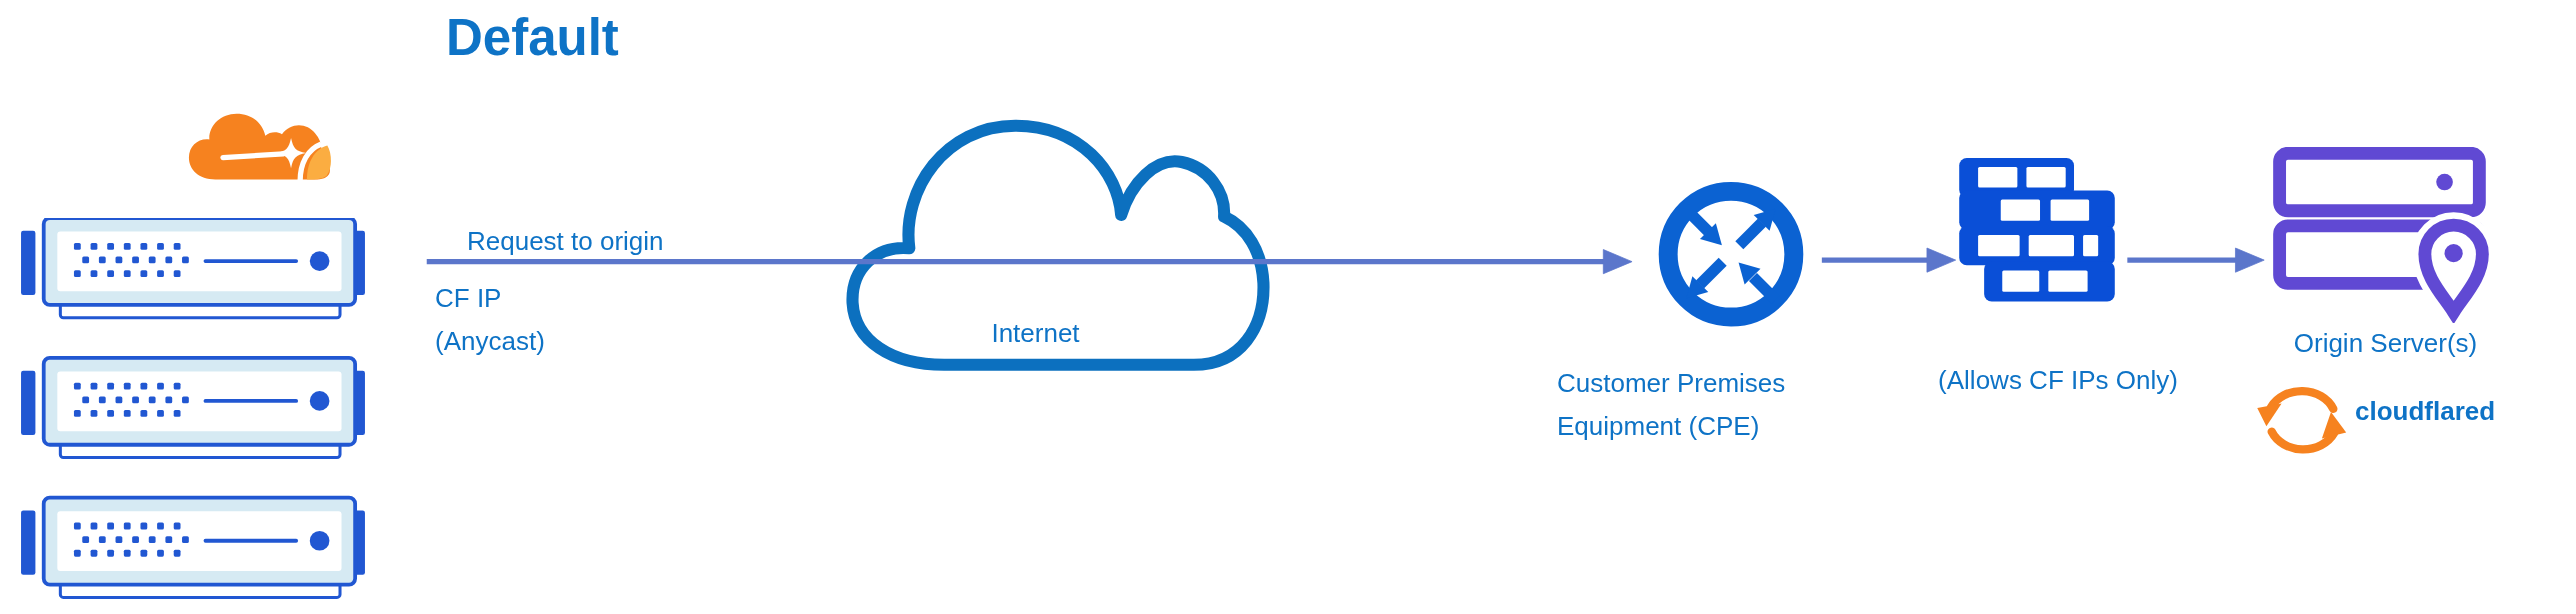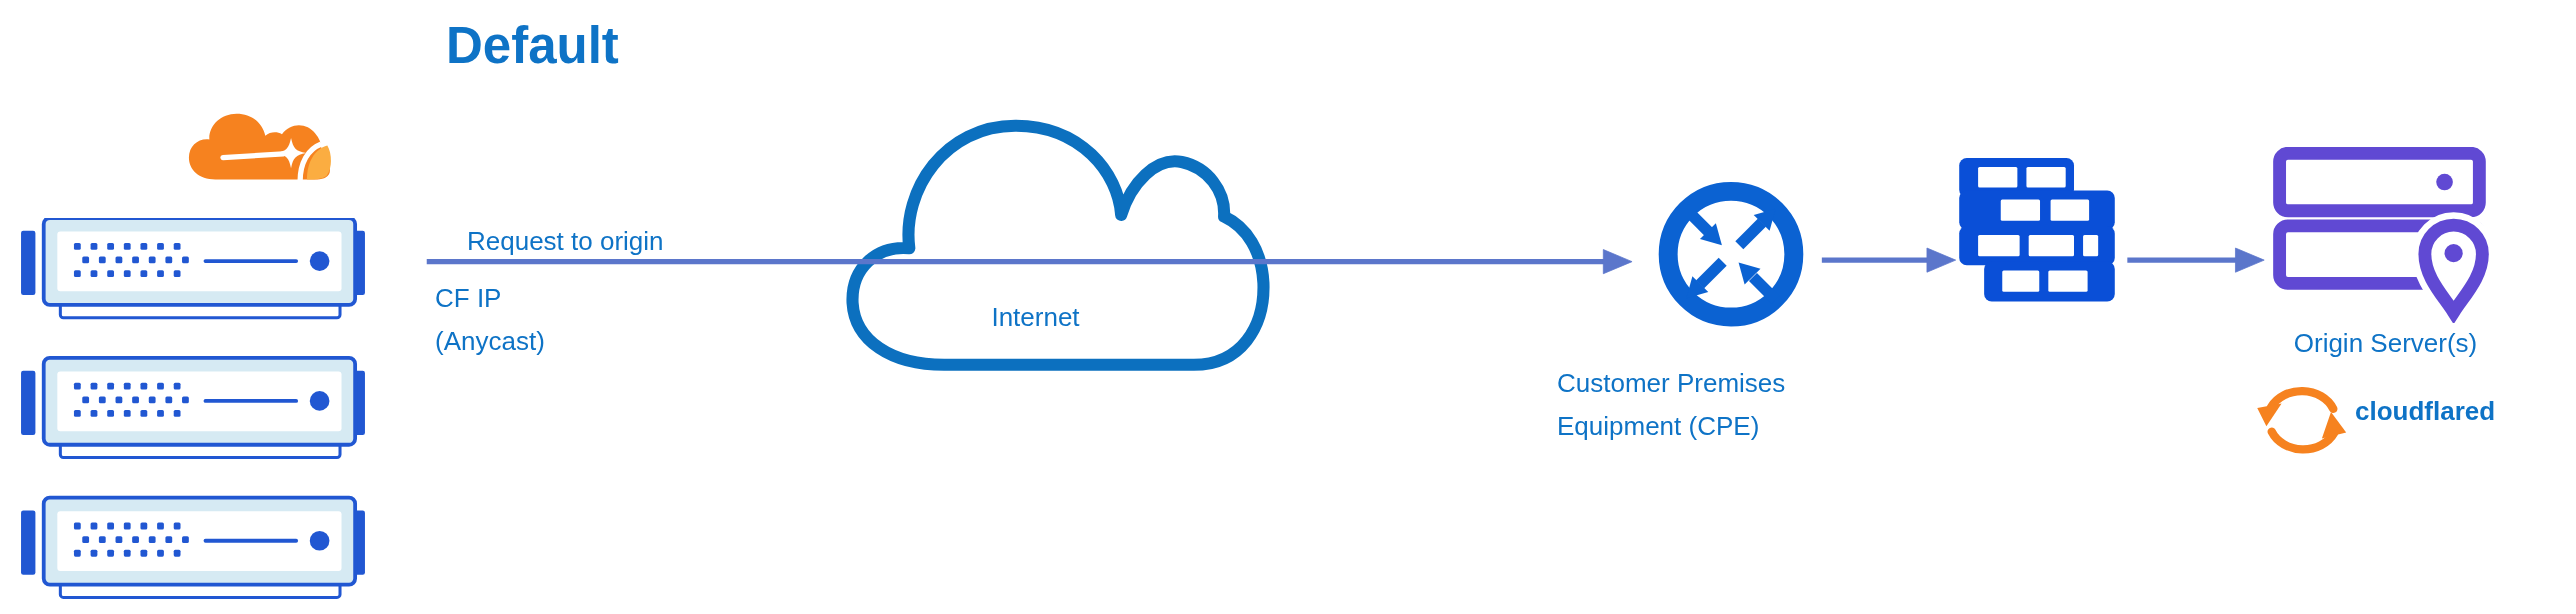--- a/index.html
+++ b/index.html
@@ -6,21 +6,21 @@
   .canvas{
     position:relative;
     width:2576px;
     height:614px;
     background:#fff;
     overflow:hidden;
     font-family:"Liberation Sans", sans-serif;
   }
   .abs{position:absolute;}
   .title{
-    left:446px; top:16px;
+    left:446px; top:8px;
     font-size:51px; font-weight:600;
     color:var(--text_blue);
     letter-spacing:0px;
     z-index:5;
   }
   .label{
     font-size:26px;
     color:var(--text_blue);
     line-height:43px;
     white-space:nowrap;
@@ -124,21 +124,21 @@
          C 98 330, 50 298, 47 248
          C 45 203, 78 172, 122 176
          C 112 98, 170 14, 262 14
          C 348 14, 398 76, 402 132
          C 415 90, 448 55, 482 62
          C 516 69, 540 100, 538 134
          C 568 148, 588 180, 590 222
          C 592 280, 560 330, 498 330
          Z"></path>
   </svg>
-  <div class="abs label center" style="left:960px;top:296px;width:151px;">Internet</div>
+  <div class="abs label center" style="left:960px;top:312px;width:151px;">Internet</div>
 
   <svg class="abs z4" style="left:0;top:0;" width="2576" height="614" viewBox="0 0 3404 812">
     <g style="stroke:var(--arrow_blue);fill:var(--arrow_blue);">
       <line x1="563" y1="346" x2="2122" y2="346" style="stroke-width:7;"></line>
       <polygon points="2157,346 2119,330 2119,362"></polygon>
       <line x1="2408" y1="344" x2="2552" y2="344" style="stroke-width:7;"></line>
       <polygon points="2585,344 2547,328 2547,360"></polygon>
       <line x1="2812" y1="344" x2="2960" y2="344" style="stroke-width:7;"></line>
       <polygon points="2993,344 2955,328 2955,360"></polygon>
     </g>
@@ -181,20 +181,21 @@
       <rect x="55" y="55" width="52" height="28" rx="2"></rect>
       <rect x="121" y="55" width="51" height="28" rx="2"></rect>
       <rect x="25" y="102" width="55" height="28" rx="2"></rect>
       <rect x="92" y="102" width="60" height="28" rx="2"></rect>
       <rect x="164" y="102" width="20" height="28" rx="2"></rect>
       <rect x="57" y="149" width="49" height="28" rx="2"></rect>
       <rect x="118" y="149" width="52" height="28" rx="2"></rect>
     </g>
   </svg>
   <div class="abs label center" style="left:1869px;top:359px;width:378px;">
+    <div>(Allows CF IPs Only)</div>
   </div>
 
   <svg class="abs z3" style="left:2269px;top:147px;" width="227" height="176" viewBox="0 0 300 232">
     <rect x="14" y="8" width="264" height="76" rx="11" style="fill:#ffffff;stroke:var(--origin_purple);stroke-width:17;"></rect>
     <circle cx="232" cy="46" r="11" style="fill:var(--origin_purple)"></circle>
     <rect x="14" y="104" width="264" height="76" rx="11" style="fill:#ffffff;stroke:var(--origin_purple);stroke-width:17;"></rect>
 
     <path d="M 244 218 C 230 196, 206 172, 206 141 A 38 38 0 1 1 282 141 C 282 172, 258 196, 244 218 Z" style="fill:none;stroke:#ffffff;stroke-width:34;"></path>
     <path d="M 244 218 C 230 196, 206 172, 206 141 A 38 38 0 1 1 282 141 C 282 172, 258 196, 244 218 Z" style="fill:#ffffff;stroke:var(--origin_purple);stroke-width:17;"></path>
     <circle cx="244" cy="140" r="12" style="fill:var(--origin_purple)"></circle>

